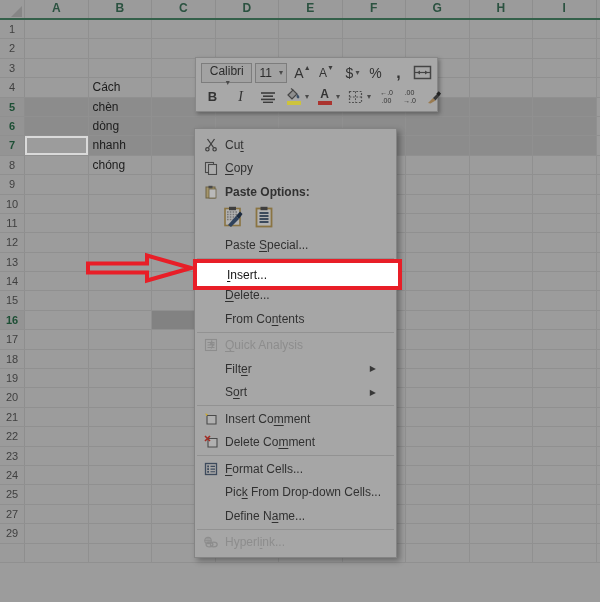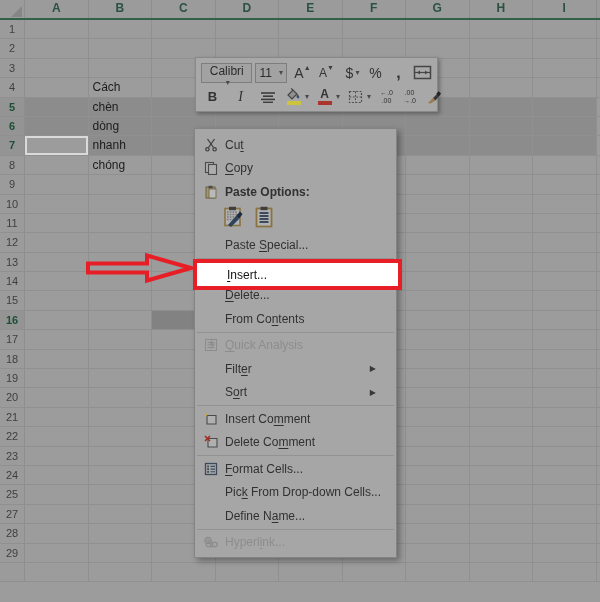--- a/index.html
+++ b/index.html
@@ -400,32 +400,20 @@
         <div class="cell"></div>
         <div class="cell"></div>
         <div class="cell"></div>
         <div class="cell"></div>
         <div class="cell"></div>
         <div class="cell"></div>
         <div class="cell"></div>
         <div class="cell"></div>
       </div>
       <div class="grow">
-        <div class="rowh">28</div>
-        <div class="cell"></div>
-        <div class="cell"></div>
-        <div class="cell"></div>
-        <div class="cell"></div>
-        <div class="cell"></div>
-        <div class="cell"></div>
-        <div class="cell"></div>
-        <div class="cell"></div>
-        <div class="cell"></div>
-      </div>
-      <div class="grow">
         <div class="rowh">29</div>
         <div class="cell"></div>
         <div class="cell"></div>
         <div class="cell"></div>
         <div class="cell"></div>
         <div class="cell"></div>
         <div class="cell"></div>
         <div class="cell"></div>
         <div class="cell"></div>
         <div class="cell"></div>

